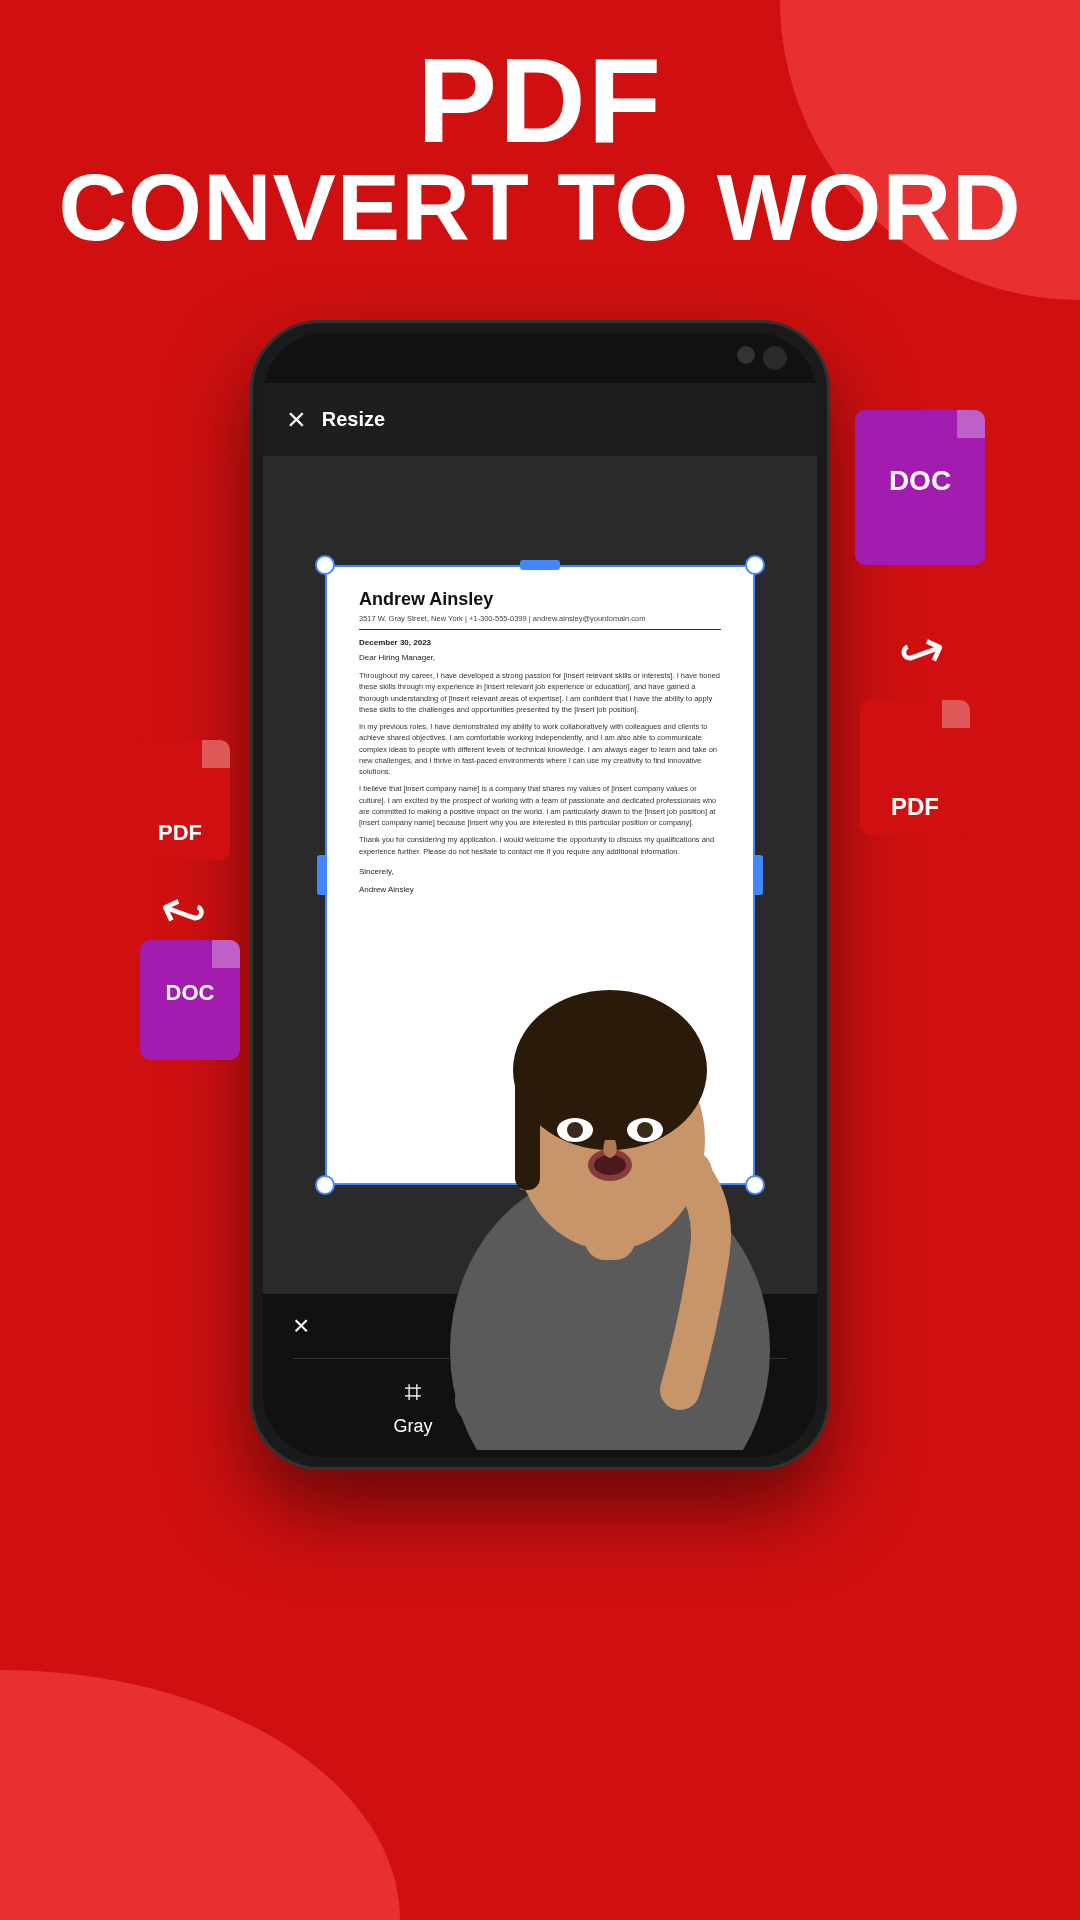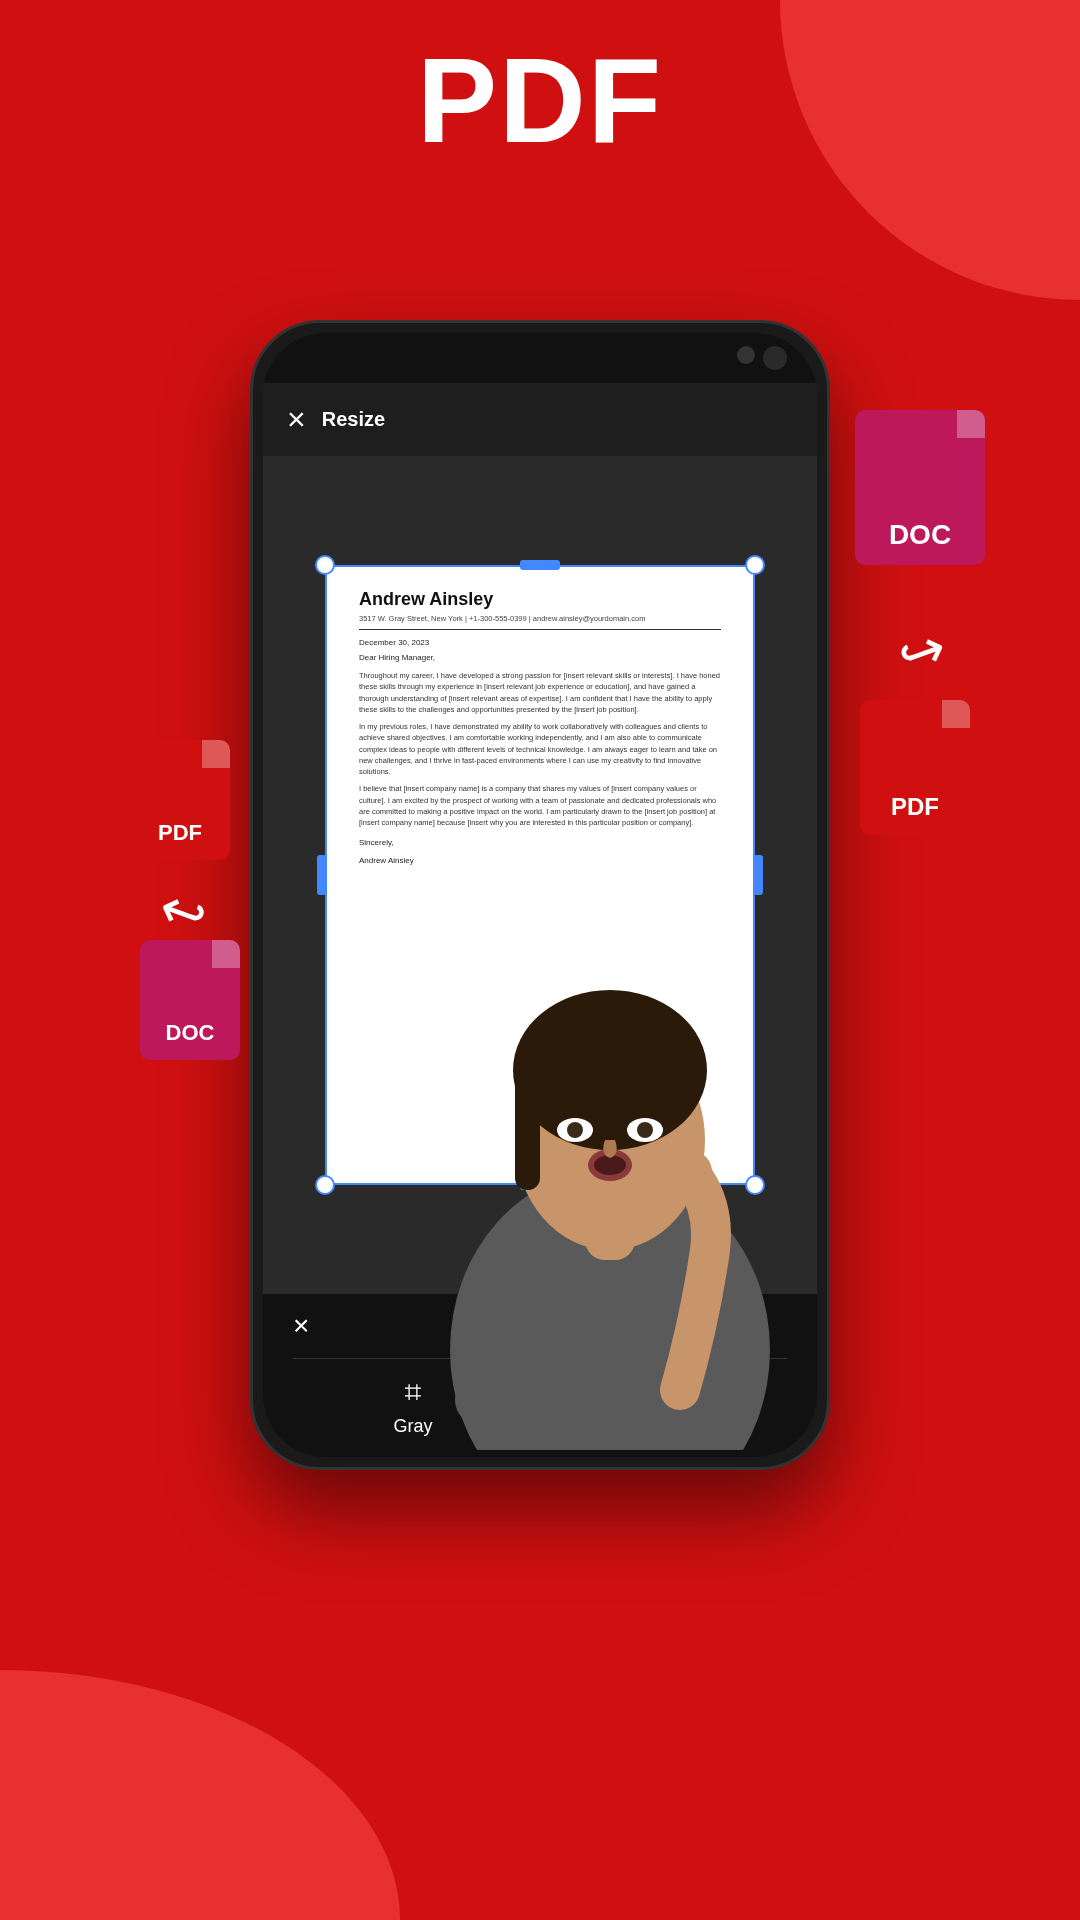--- a/index.html
+++ b/index.html
@@ -191,20 +191,21 @@
       font-size: 7.5px;
       color: #444;
       border-bottom: 1px solid #333;
       padding-bottom: 6px;
       margin-bottom: 8px;
     }
 
     .doc-date {
       font-size: 8px;
       margin-bottom: 6px;
+      font-weight: bold;
     }
 
     .doc-company {
       font-size: 8px;
       margin-bottom: 8px;
       line-height: 1.4;
     }
 
     .doc-greeting {
       font-size: 8px;
@@ -396,21 +397,22 @@
       right: 0;
       width: 28px;
       height: 28px;
     }
 
     .file-pdf-body {
       background: #d01010;
     }
 
     .file-doc-body {
-      background: #be185d;
+      background: #a21caf;
+      align-items: center;
     }
 
     .file-label {
       font-size: 22px;
       font-weight: 900;
       color: white;
       position: relative;
       z-index: 2;
     }
 
@@ -443,20 +445,21 @@
   </style>
 </head>
 <body>
 
 <div class="bg-red"></div>
 <div class="bg-wave"></div>
 <div class="bg-wave2"></div>
 
 <div class="title-area">
   <div class="title-pdf">PDF</div>
+  <div class="title-convert">CONVERT TO WORD</div>
 </div>
 
 <div class="phone-wrapper">
 
   <div class="pdf-icon-left">
     <div class="file-icon-body file-pdf-body">
       <div class="file-fold"></div>
       <span class="file-label">PDF</span>
     </div>
   </div>
@@ -507,20 +510,21 @@
           <div class="document-container">
 
             <div class="document-paper">
               <div class="doc-name">Andrew Ainsley</div>
               <div class="doc-contact">3517 W. Gray Street, New York | +1-300-555-0399 | andrew.ainsley@yourdomain.com</div>
               <div class="doc-date">December 30, 2023</div>
               <div class="doc-greeting">Dear Hiring Manager,</div>
               <div class="doc-para">Throughout my career, I have developed a strong passion for [insert relevant skills or interests]. I have honed these skills through my experience in [insert relevant job experience or education], and have gained a thorough understanding of [insert relevant areas of expertise]. I am confident that I have the ability to apply these skills to the challenges and opportunities presented by the [insert job position].</div>
               <div class="doc-para">In my previous roles, I have demonstrated my ability to work collaboratively with colleagues and clients to achieve shared objectives. I am comfortable working independently, and I am also able to communicate complex ideas to people with different levels of technical knowledge. I am always eager to learn and take on new challenges, and I thrive in fast-paced environments where I can use my creativity to find innovative solutions.</div>
               <div class="doc-para">I believe that [insert company name] is a company that shares my values of [insert company values or culture]. I am excited by the prospect of working with a team of passionate and dedicated professionals who are committed to making a positive impact on the world. I am particularly drawn to the [insert job position] at [insert company name] because [insert why you are interested in this particular position or company].</div>
+              <div class="doc-para">Thank you for considering my application. I would welcome the opportunity to discuss my qualifications and experience further. Please do not hesitate to contact me if you require any additional information.</div>
               <div class="doc-closing">
                 <div>Sincerely,</div>
                 <br>
                 <div>Andrew Ainsley</div>
               </div>
             </div>
 
             <div class="crop-overlay">
               <div class="crop-border"></div>
 

